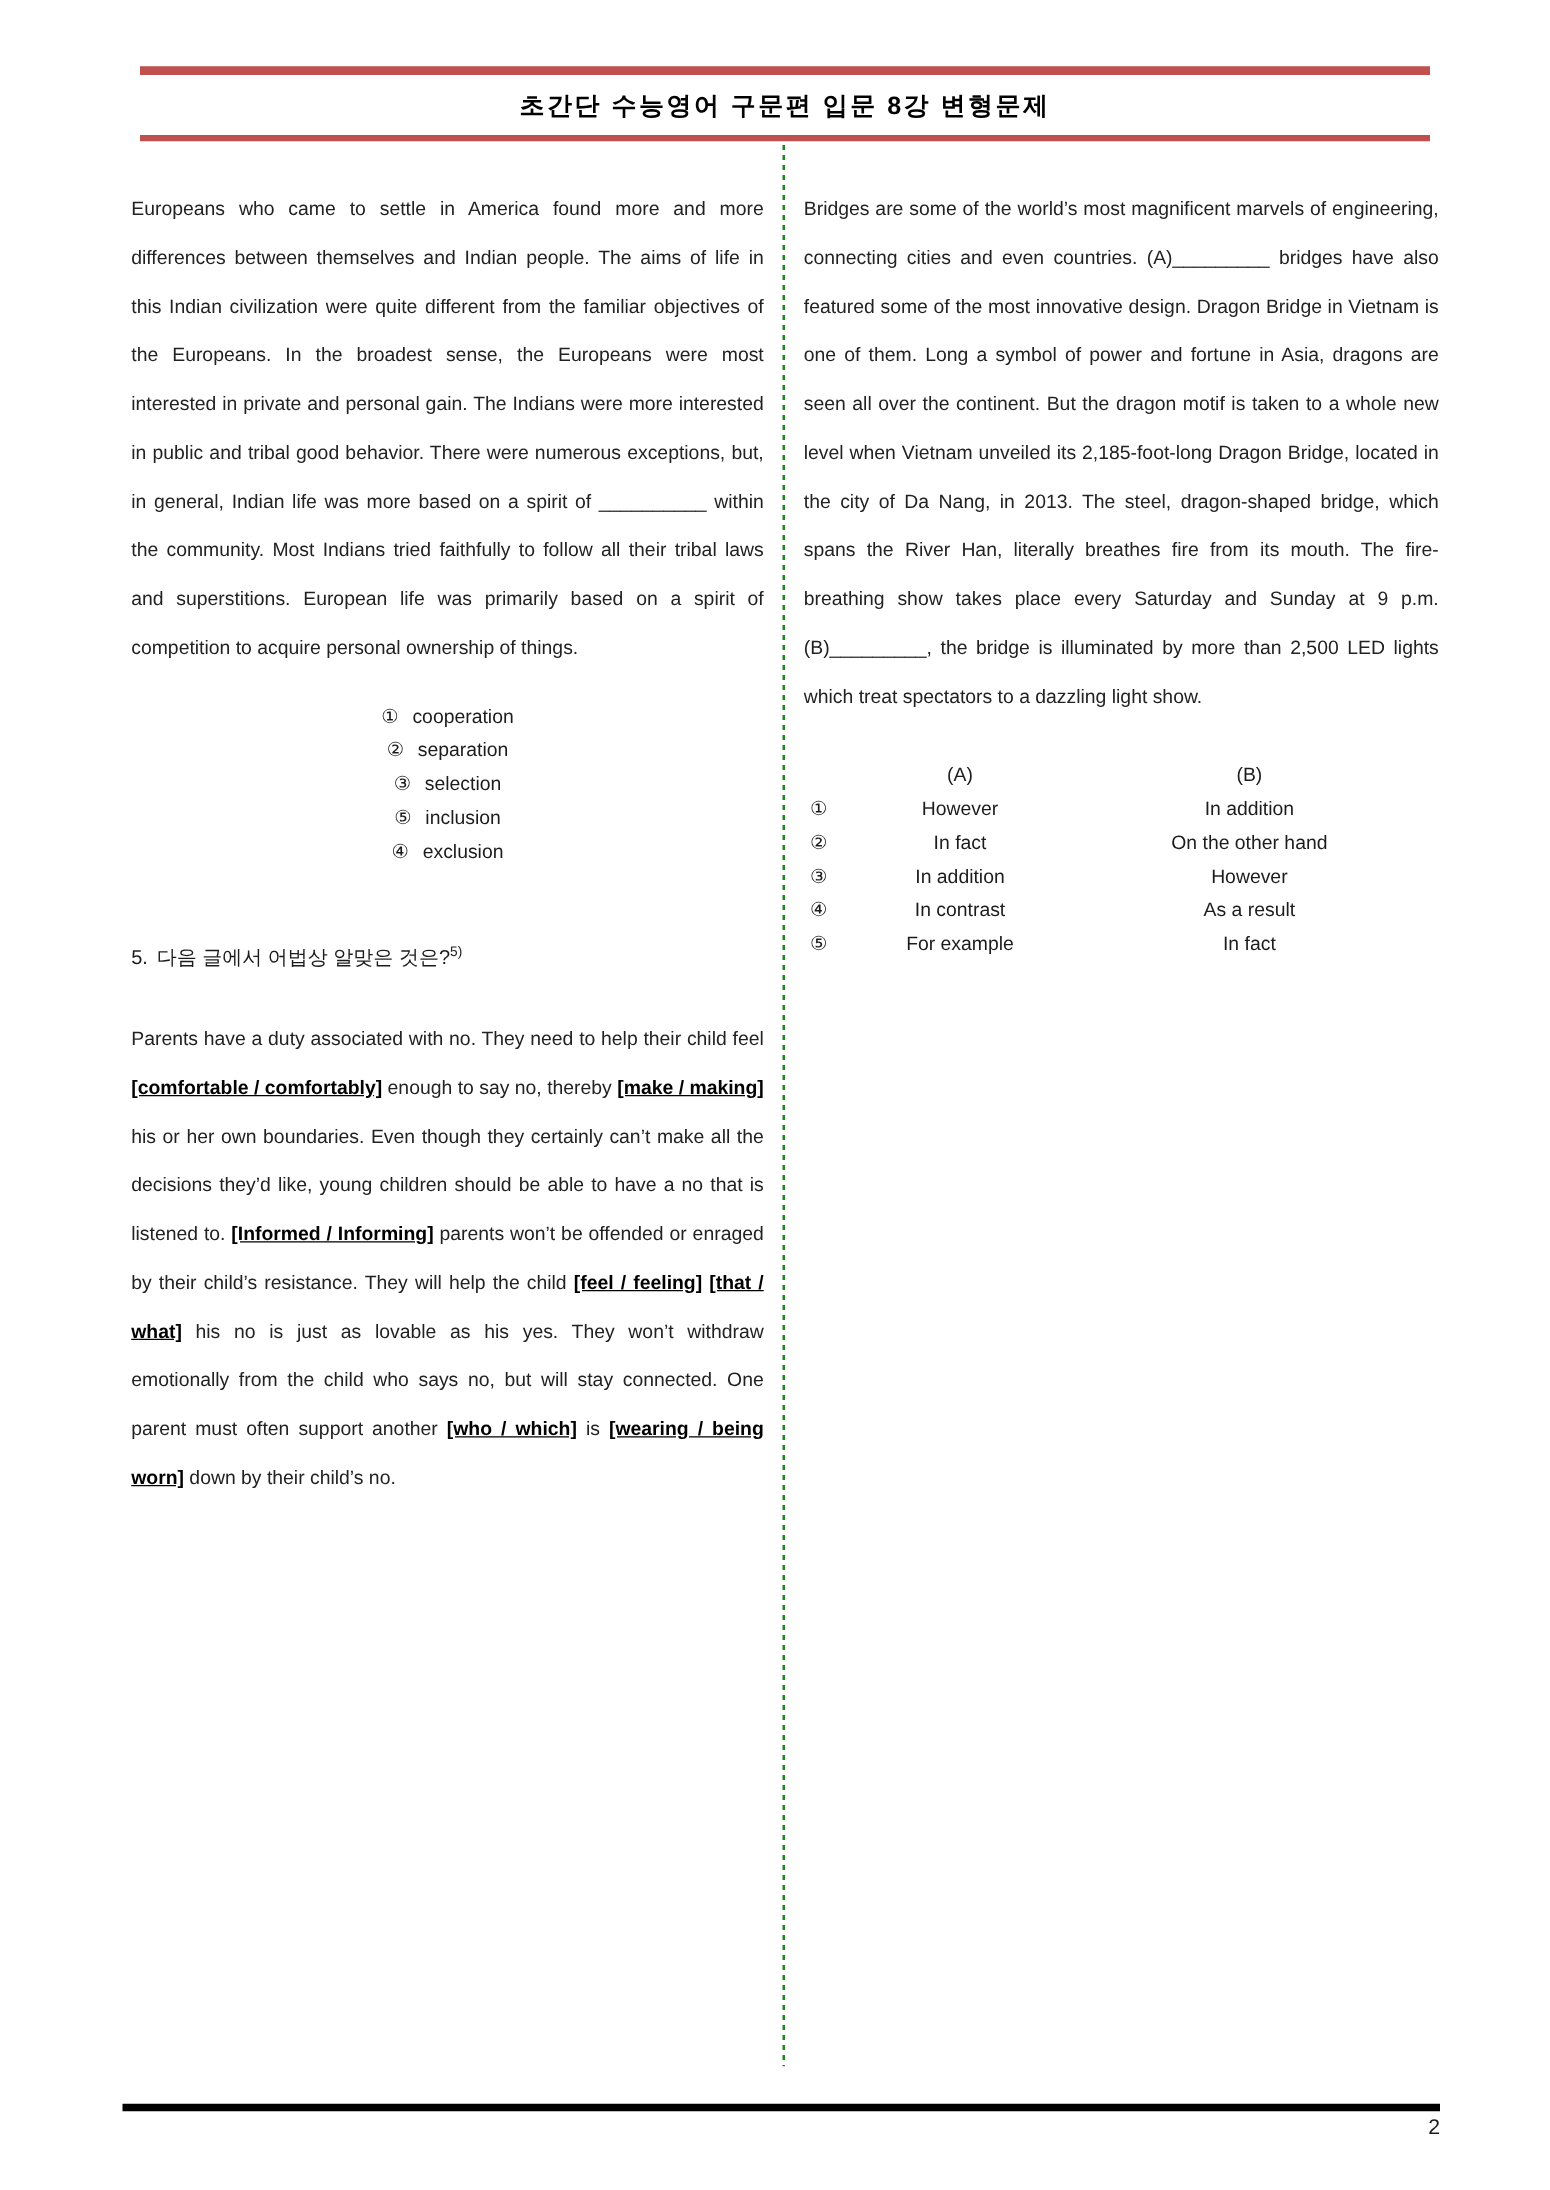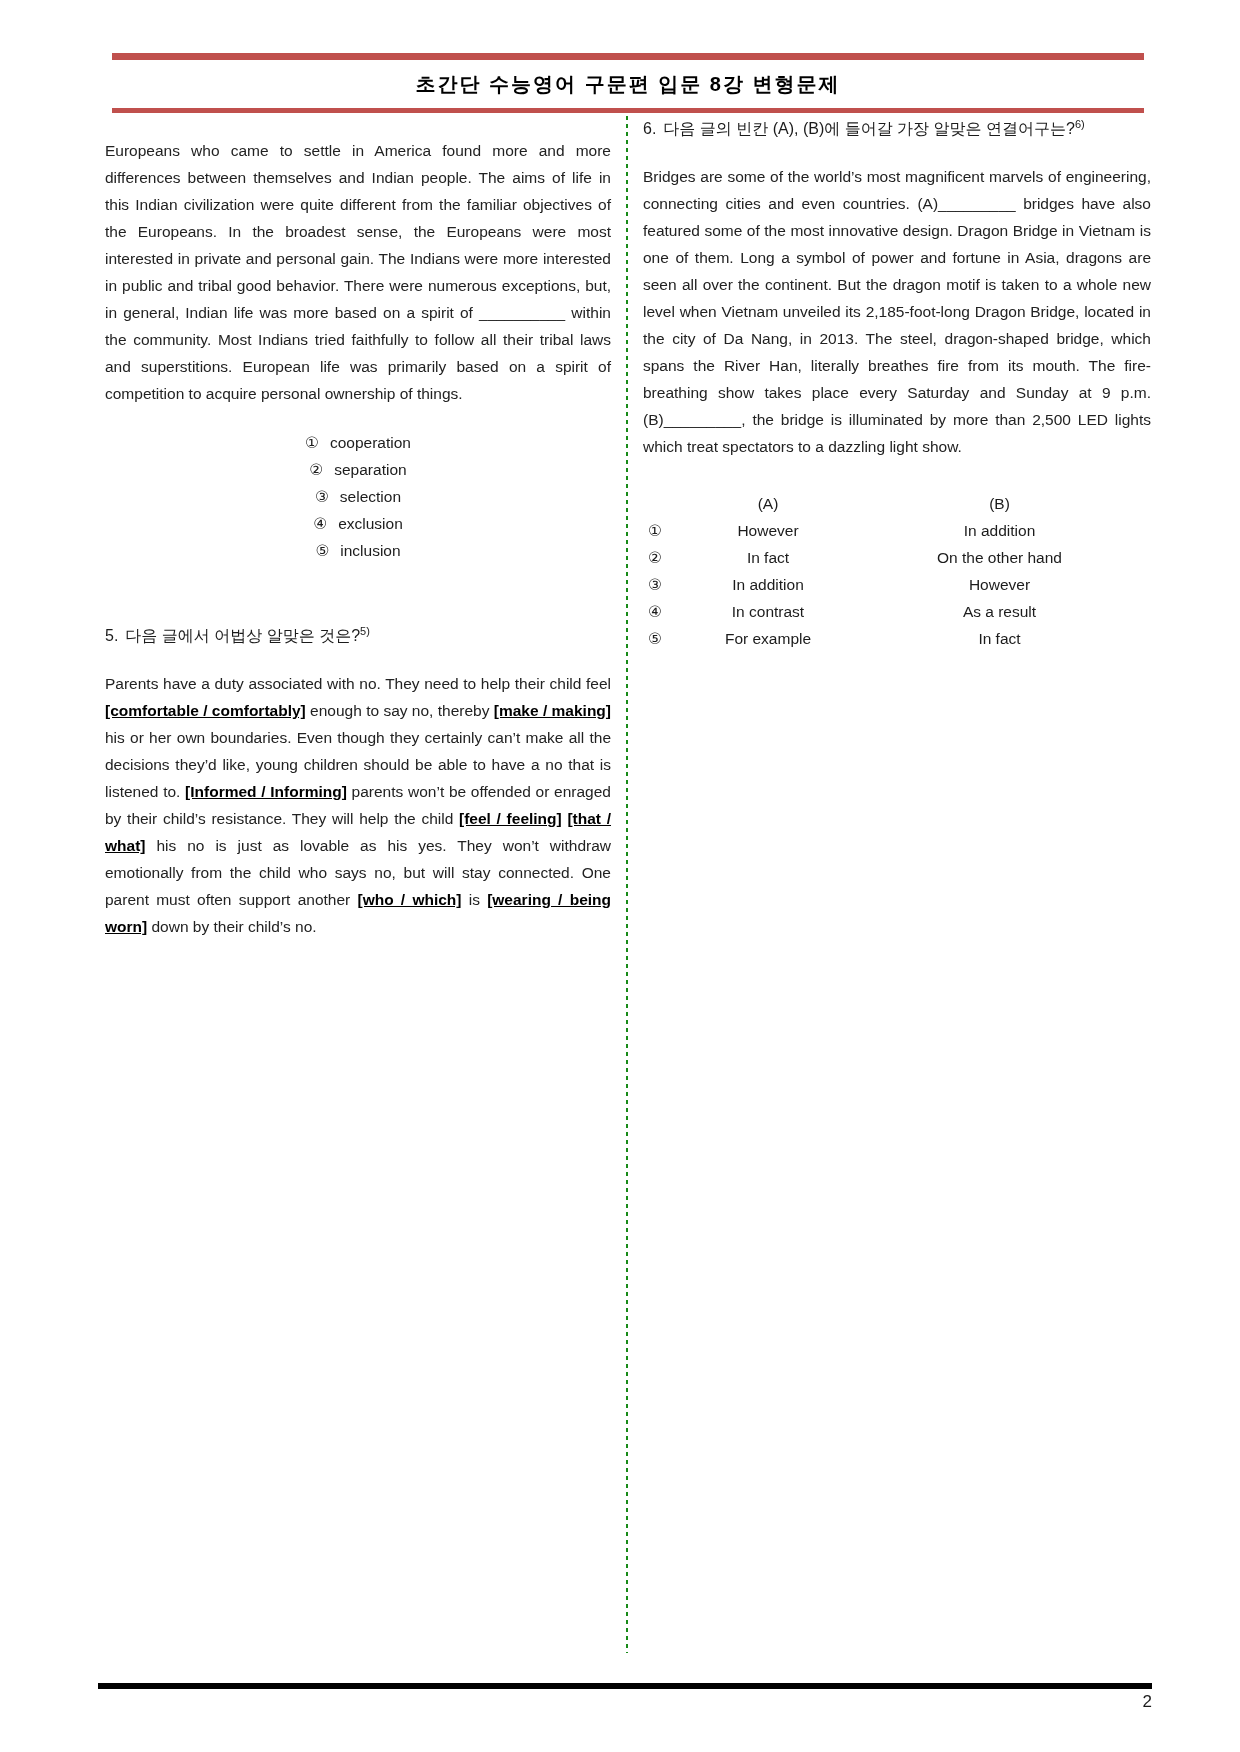--- a/index.html
+++ b/index.html
@@ -42,22 +42,22 @@
 
   .prompt {
     font-size: 16px; line-height: 26px;
     text-align: justify; word-break: break-all;
     color: #1b1b1b;
   }
   .q-num { margin-right: 7px; }
   sup.fn { font-size: 11px; line-height: 0; }
 
   .passage {
-    margin-top: 21px;
-    font-size: 15.5px; line-height: 27px;
+    margin-top: 32px;
+    font-size: 15.5px; line-height: 39px;
     text-align: justify;
     color: #222;
   }
   .passage b { font-weight: 700; color: #000; text-decoration: underline; }
 
   .choices { margin-top: 22px; font-size: 15.5px; line-height: 27px; text-align: center; }
   .choice-num { margin-right: 11px; }
 
   .q5-block { margin-top: 59px; }
 
@@ -92,38 +92,37 @@
   <div class="columns">
 
     <section class="col-left">
 
       <div>
         <p class="passage">Europeans who came to settle in America found more and more differences between themselves and Indian people. The aims of life in this Indian civilization were quite different from the familiar objectives of the Europeans. In the broadest sense, the Europeans were most interested in private and personal gain. The Indians were more interested in public and tribal good behavior. There were numerous exceptions, but, in general, Indian life was more based on a spirit of __________ within the community. Most Indians tried faithfully to follow all their tribal laws and superstitions. European life was primarily based on a spirit of competition to acquire personal ownership of things.</p>
         <div class="choices">
             <div><span class="choice-num">①</span><span>cooperation</span></div>
             <div><span class="choice-num">②</span><span>separation</span></div>
             <div><span class="choice-num">③</span><span>selection</span></div>
+            <div><span class="choice-num">⑤</span><span>inclusion</span></div>
             <div><span class="choice-num">④</span><span>exclusion</span></div>
-            <div><span class="choice-num">⑤</span><span>inclusion</span></div>
           </div>
       </div>
 
       <div class="q5-block">
         <p class="prompt"><span class="q-num">5.</span><span>다음 글에서 어법상 알맞은 것은?</span><sup class="fn">5)</sup></p>
         <p class="passage"><span>Parents have a duty associated with no. They need to help their child feel </span><b>[comfortable / comfortably]</b><span> enough to say no, thereby </span><b>[make / making]</b><span> his or her own boundaries. Even though they certainly can’t make all the decisions they’d like, young children should be able to have a no that is listened to. </span><b>[Informed / Informing]</b><span> parents won’t be offended or enraged by their child’s resistance. They will help the child </span><b>[feel / feeling]</b><span> </span><b>[that / what]</b><span> his no is just as lovable as his yes. They won’t withdraw emotionally from the child who says no, but will stay connected. One parent must often support another </span><b>[who / which]</b><span> is </span><b>[wearing / being worn]</b><span> down by their child’s no.</span></p>
       </div>
 
     </section>
 
     <div class="divider"></div>
 
     <section class="col-right">
 
       <div>
-        <p class="prompt"><span class="q-num">6.</span><span>다음 글의 빈칸 (A), (B)에 들어갈 가장 알맞은 연결어구는?</span><sup class="fn">6)</sup></p>
         <p class="passage">Bridges are some of the world’s most magnificent marvels of engineering, connecting cities and even countries. (A)_________ bridges have also featured some of the most innovative design. Dragon Bridge in Vietnam is one of them. Long a symbol of power and fortune in Asia, dragons are seen all over the continent. But the dragon motif is taken to a whole new level when Vietnam unveiled its 2,185-foot-long Dragon Bridge, located in the city of Da Nang, in 2013. The steel, dragon-shaped bridge, which spans the River Han, literally breathes fire from its mouth. The fire-breathing show takes place every Saturday and Sunday at 9 p.m. (B)_________, the bridge is illuminated by more than 2,500 LED lights which treat spectators to a dazzling light show.</p>
 
         <div class="ab-table">
           <div class="ab-row">
             <span class="ab-num"></span>
             <span class="ab-head-cell">(A)</span>
             <span class="ab-head-cell">(B)</span>
           </div>
           <div>
               <div class="ab-row">

